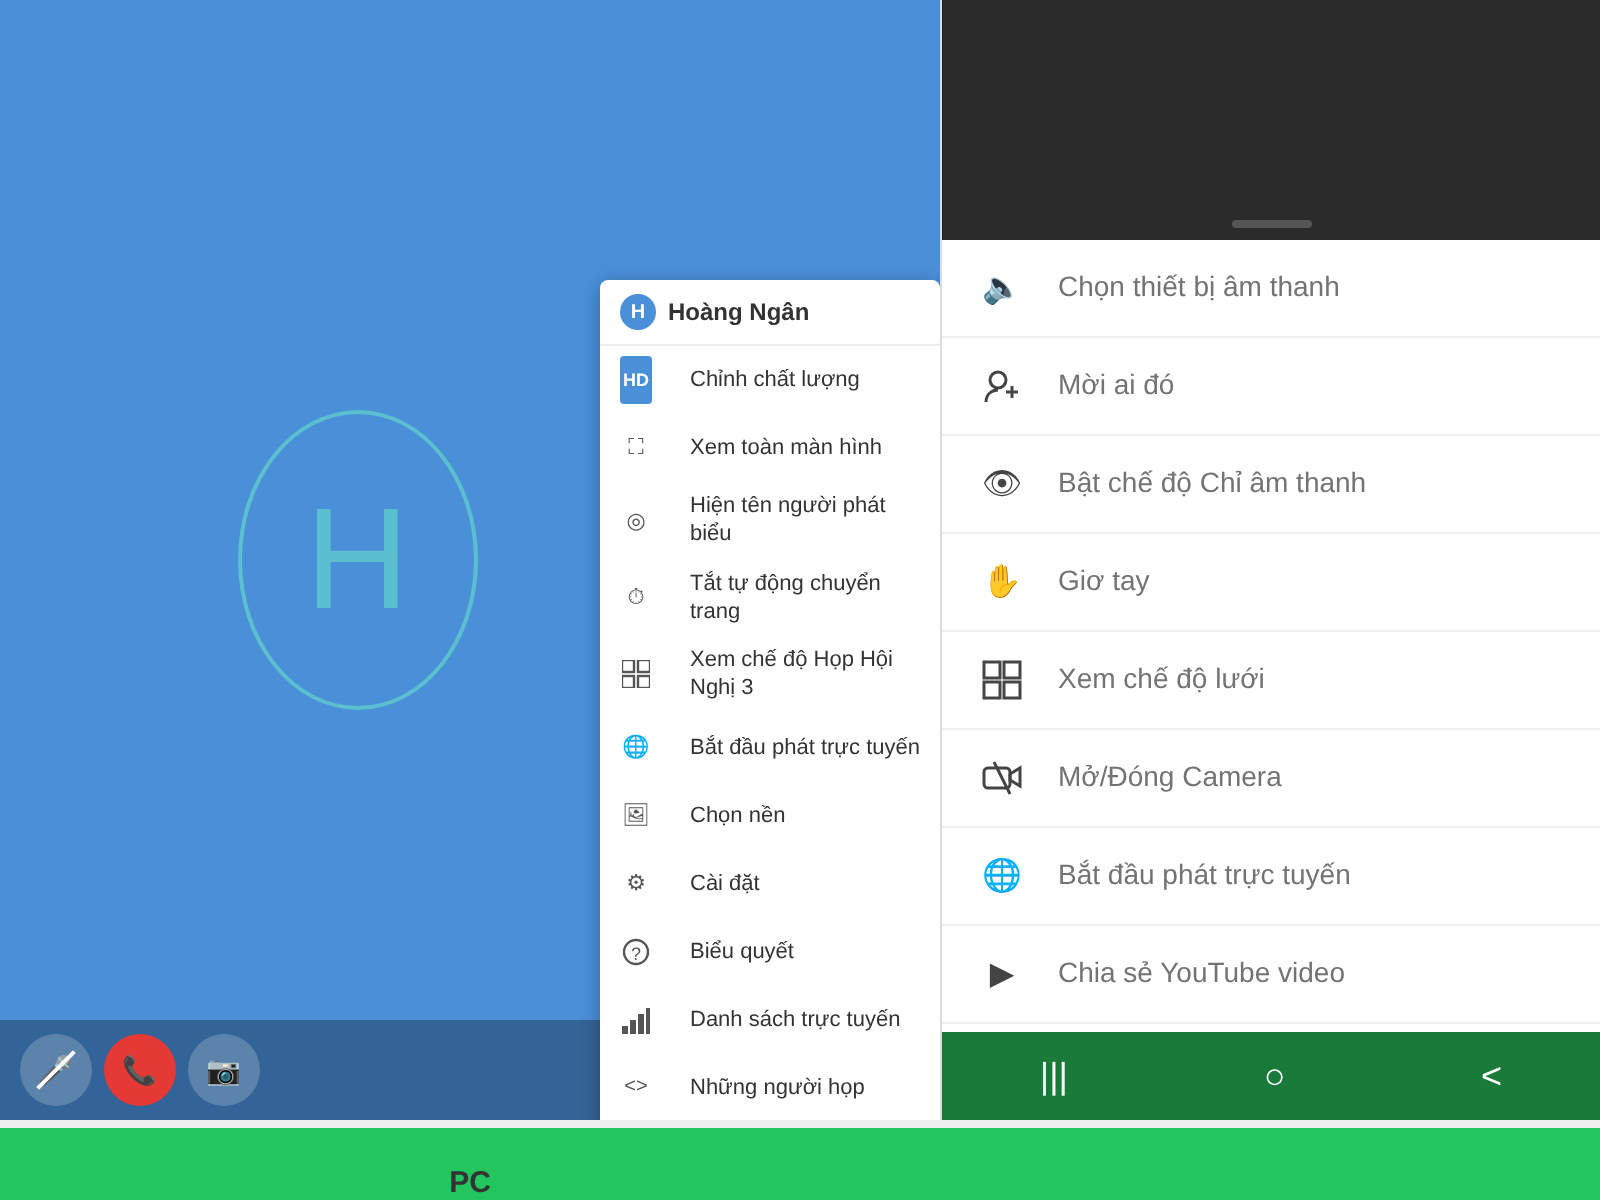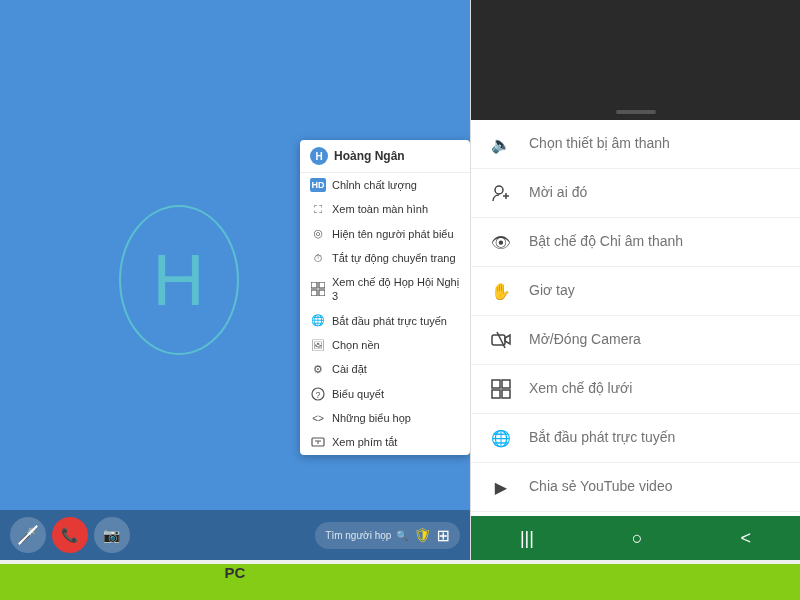--- a/index.html
+++ b/index.html
@@ -90,22 +90,22 @@
     .menu-item {
       display: flex;
       align-items: center;
       padding: 5px 10px;
       cursor: pointer;
       transition: background 0.1s;
     }
 
     .menu-icon {
       width: 16px;
-      height: 14px;
-      margin-right: 6px;
+      height: 24px;
+      margin-right: 19px;
       flex-shrink: 0;
       display: flex;
       align-items: center;
       justify-content: center;
       font-size: 11px;
       color: #555;
     }
 
     .menu-item-label {
       font-size: 11px;
@@ -254,23 +254,23 @@
     .phone-nav-btn {
       color: white;
       font-size: 18px;
       cursor: pointer;
       padding: 8px 20px;
     }
 
     
     .footer-bar {
       height: 36px;
-      background: #84cc16;
-      display: flex;
-      align-items: flex-start;
+      background: #22c55e;
+      display: flex;
+      align-items: flex-end;
     }
 
     .footer-pc-label {
       width: 470px;
       text-align: center;
       font-weight: bold;
       font-size: 15px;
       color: #333;
     }
 
@@ -340,22 +340,33 @@
       <div class="menu-item">
         <div class="menu-icon">
           <svg width="14" height="14" viewBox="0 0 14 14">
               <circle cx="7" cy="7" r="6" fill="none" stroke="#555" stroke-width="1.2"></circle>
               <text x="7" y="11" text-anchor="middle" font-size="9" fill="#555">?</text>
             </svg>
         </div>
         <span class="menu-item-label">Biểu quyết</span>
       </div>
       <div class="menu-item">
+        <div class="menu-icon">
+          <svg width="14" height="14" viewBox="0 0 14 14">
+              <rect x="0" y="10" width="3" height="4" fill="#555"></rect>
+              <rect x="4" y="7" width="3" height="7" fill="#555"></rect>
+              <rect x="8" y="4" width="3" height="10" fill="#555"></rect>
+              <rect x="12" y="1" width="2" height="13" fill="#555"></rect>
+            </svg>
+        </div>
+        <span class="menu-item-label">Danh sách trực tuyến</span>
+      </div>
+      <div class="menu-item">
         <div class="menu-icon" style="font-size:10px;">&lt;&gt;</div>
-        <span class="menu-item-label">Những biểu họp</span>
+        <span class="menu-item-label">Những người họp</span>
       </div>
       <div class="menu-item">
         <div class="menu-icon">
           <svg width="14" height="14" viewBox="0 0 14 14">
               <rect x="1" y="3" width="12" height="8" rx="1" fill="none" stroke="#555" stroke-width="1.2"></rect>
               <line x1="4" y1="6" x2="10" y2="6" stroke="#555" stroke-width="1"></line>
               <line x1="7" y1="6" x2="7" y2="9" stroke="#555" stroke-width="1"></line>
             </svg>
         </div>
         <span class="menu-item-label">Xem phím tắt</span>
@@ -412,41 +423,41 @@
       </div>
 
       <div class="phone-menu-item">
         <div class="phone-icon">✋</div>
         <span class="phone-item-label">Giơ tay</span>
       </div>
 
       <div class="phone-menu-item">
         <div class="phone-icon">
           <svg width="20" height="20" viewBox="0 0 20 20">
-              <rect x="1" y="5" width="13" height="10" rx="2" fill="none" stroke="#444" stroke-width="1.5"></rect>
-              <path d="M14 8l5-3v9l-5-3V8z" fill="none" stroke="#444" stroke-width="1.5"></path>
-              <line x1="6" y1="2" x2="14" y2="18" stroke="#444" stroke-width="1.5"></line>
-            </svg>
-        </div>
-        <span class="phone-item-label">Mở/Đóng Camera</span>
-      </div>
-
-      <div class="phone-menu-item">
-        <div class="phone-icon">
-          <svg width="20" height="20" viewBox="0 0 20 20">
               <rect x="1" y="1" width="8" height="8" fill="none" stroke="#444" stroke-width="1.5"></rect>
               <rect x="11" y="1" width="8" height="8" fill="none" stroke="#444" stroke-width="1.5"></rect>
               <rect x="1" y="11" width="8" height="8" fill="none" stroke="#444" stroke-width="1.5"></rect>
               <rect x="11" y="11" width="8" height="8" fill="none" stroke="#444" stroke-width="1.5"></rect>
             </svg>
         </div>
         <span class="phone-item-label">Xem chế độ lưới</span>
       </div>
 
       <div class="phone-menu-item">
+        <div class="phone-icon">
+          <svg width="20" height="20" viewBox="0 0 20 20">
+              <rect x="1" y="5" width="13" height="10" rx="2" fill="none" stroke="#444" stroke-width="1.5"></rect>
+              <path d="M14 8l5-3v9l-5-3V8z" fill="none" stroke="#444" stroke-width="1.5"></path>
+              <line x1="6" y1="2" x2="14" y2="18" stroke="#444" stroke-width="1.5"></line>
+            </svg>
+        </div>
+        <span class="phone-item-label">Mở/Đóng Camera</span>
+      </div>
+
+      <div class="phone-menu-item">
         <div class="phone-icon">🌐</div>
         <span class="phone-item-label">Bắt đầu phát trực tuyến</span>
       </div>
 
       <div class="phone-menu-item">
         <div class="phone-icon">▶</div>
         <span class="phone-item-label">Chia sẻ YouTube video</span>
       </div>
 
       <div class="phone-menu-item">

